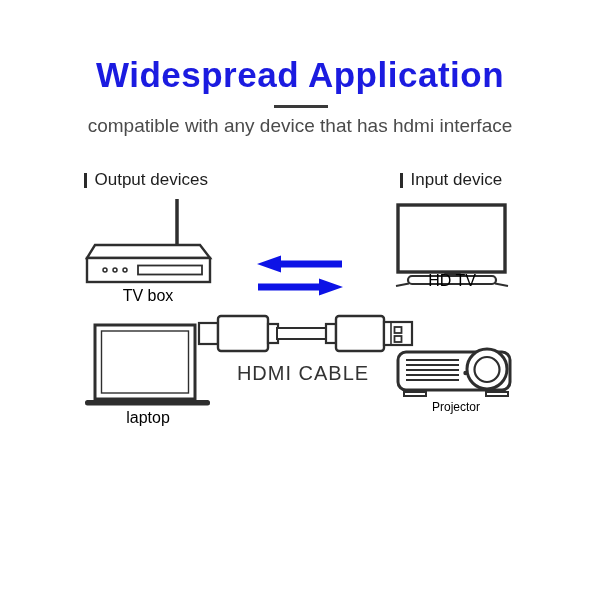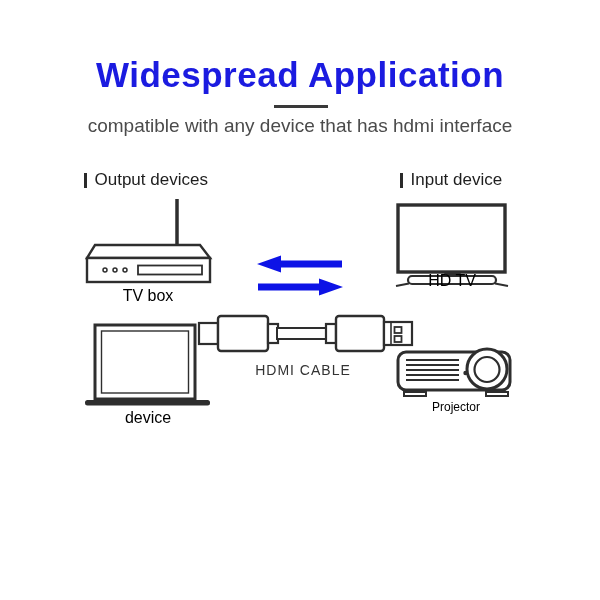--- a/index.html
+++ b/index.html
@@ -29,21 +29,21 @@
     display:inline-block;width:2.5px;height:15px;background:#2a2a2a;margin-right:8px;
   }
   svg.art{position:absolute;left:0;top:0;}
   .dev-label{
     position:absolute;transform:translateX(-50%);
     font-size:16px;color:#000000;white-space:nowrap;
   }
   .dev-label.big{font-size:12px;}
   .cable-label{
     position:absolute;transform:translateX(-50%);
-    font-size:14px;color:#333;letter-spacing:1px;white-space:nowrap;
+    font-size:20px;color:#333;letter-spacing:1px;white-space:nowrap;
   }
 </style>
 </head>
 <body>
 
 <div class="canvas">
 
   <h1 class="page-title">Widespread Application</h1>
   <div class="title-underline"></div>
   <p class="subtitle">compatible with any device that has hdmi interface</p>
@@ -142,17 +142,17 @@
     <g stroke="#2e2e2e" fill="none">
       <rect x="402" y="453" width="106" height="64" fill="#ffffff" stroke-width="3.4"></rect>
       <rect x="451" y="517" width="9" height="12" fill="#ffffff" stroke-width="1.8"></rect>
       <polygon points="410,529 500,529 478,535 432,535" fill="#ffffff" stroke-width="2"></polygon>
       <polygon points="446,529 465,529 461,534 450,534" fill="#2e2e2e" stroke="none"></polygon>
     </g>
   </svg>
 
   <div class="dev-label" style="left:148px;top:287px">TV box</div>
   <div class="dev-label" style="left:452px;top:272px">HD TV</div>
-  <div class="dev-label" style="left:148px;top:409px">device</div>
+  <div class="dev-label" style="left:148px;top:409px">laptop</div>
   <div class="cable-label" style="left:303px;top:362px">HDMI CABLE</div>
   <div class="dev-label big" style="left:456px;top:400px">Projector</div>
   <div class="dev-label" style="left:135px;top:539px">PS3/4</div>
 </div>
 
 </body></html>

